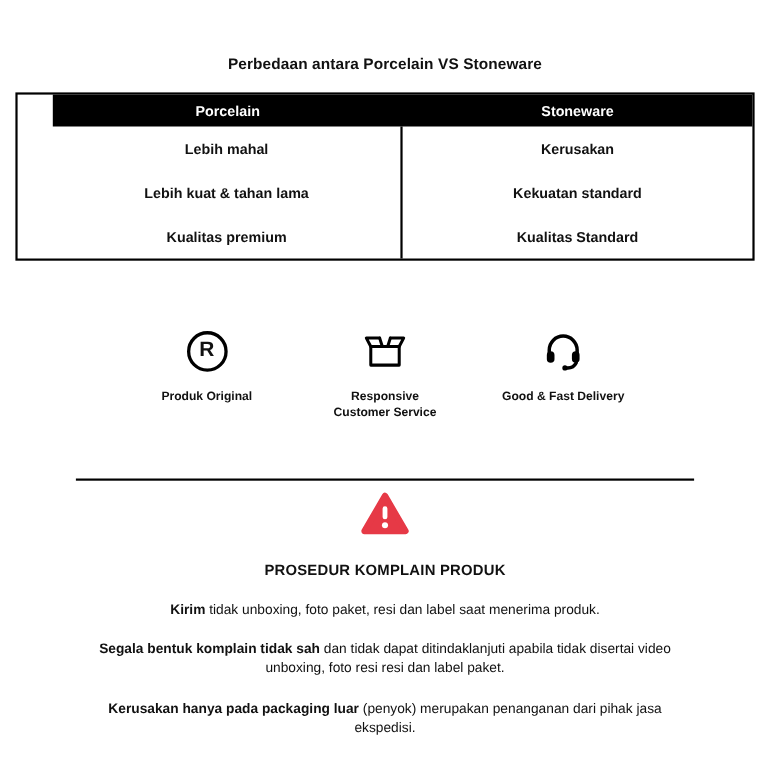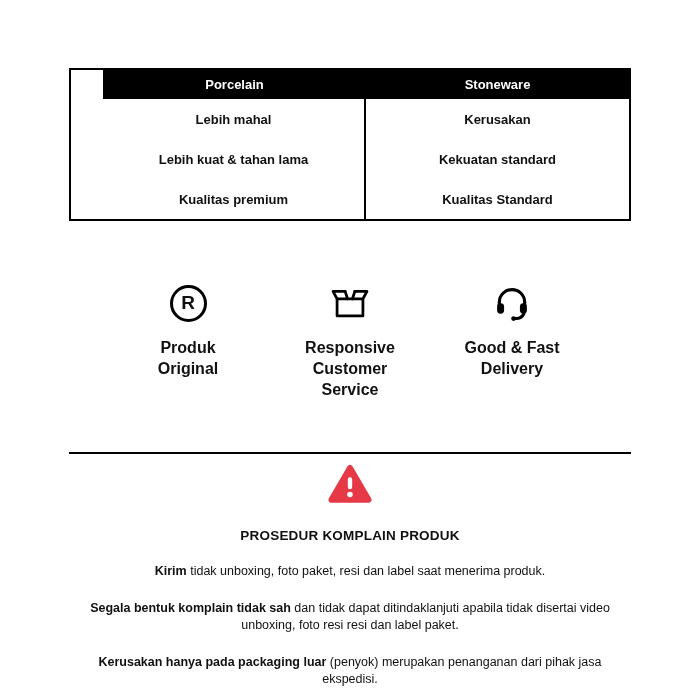--- a/index.html
+++ b/index.html
@@ -13,21 +13,21 @@
 
   .title {
     text-align: center;
     font-weight: bold;
     font-size: 14px;
     letter-spacing: 0.1px;
   }
 
   
   .cmp-table {
-    width: 562px;
+    width: 672px;
     margin: 18px auto 16px;
     border: 2px solid #000;
     padding-left: 32px;
   }
   .cmp-thead {
     display: grid;
     grid-template-columns: 1fr 1fr;
     background: #000;
   }
   .cmp-th {
@@ -72,21 +72,21 @@
   .r-circle {
     width: 37px; height: 37px;
     border: 3px solid #000;
     border-radius: 50%;
     display: flex; align-items: center; justify-content: center;
     font-weight: bold; font-size: 19px;
   }
   .feature-label {
     margin-top: 15px;
     font-weight: bold;
-    font-size: 16px;
+    font-size: 11px;
     line-height: 1.3;
     text-align: center;
     max-width: 112px;
   }
 
   
   .divider {
     width: 562px;
     height: 2px;
     background: #000;
@@ -108,20 +108,21 @@
     font-size: 12.5px;
     line-height: 1.35;
   }
   .para .lead { font-weight: bold; text-align: center; }
 </style>
 </head>
 <body>
 
 <div class="page">
 
+  <div class="title">Perbedaan antara Porcelain VS Stoneware</div>
 
   <div class="cmp-table">
     <div class="cmp-thead">
       <div class="cmp-th">Porcelain</div>
       <div class="cmp-th">Stoneware</div>
     </div>
     <div class="cmp-tbody">
       <div class="cmp-col-left">
         <div class="cmp-cell">Lebih mahal</div>
         <div class="cmp-cell">Lebih kuat &amp; tahan lama</div>

